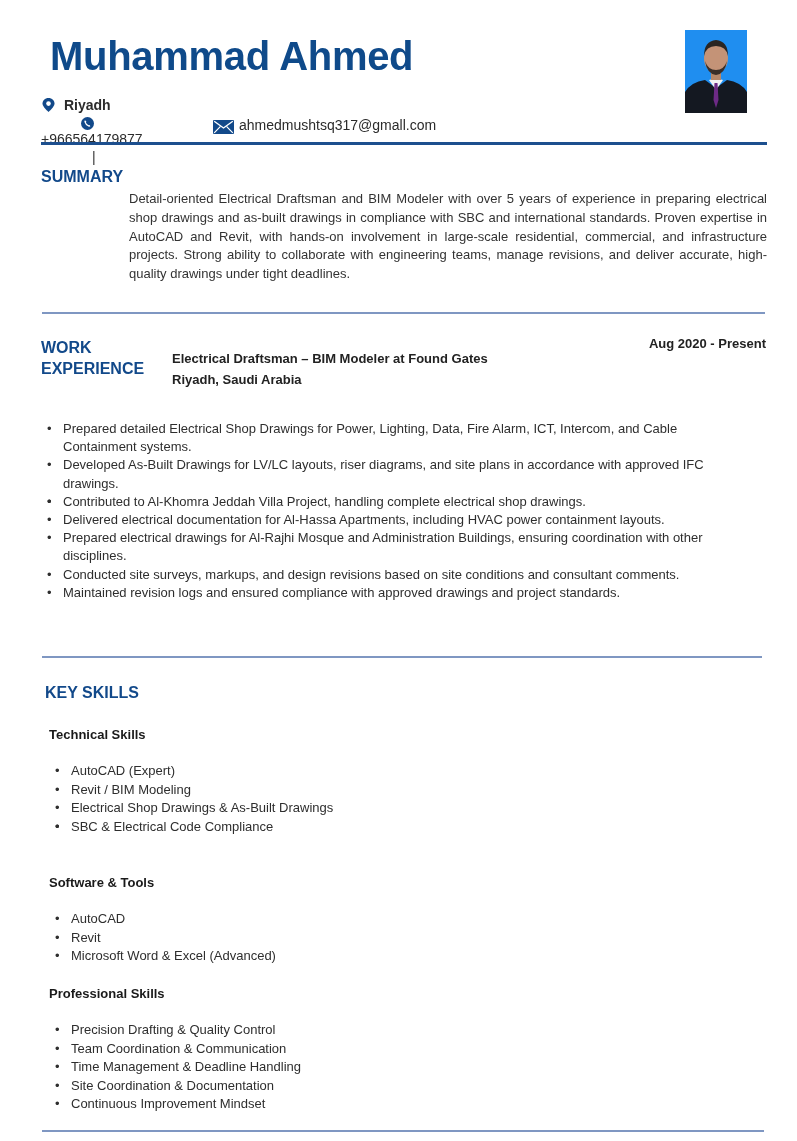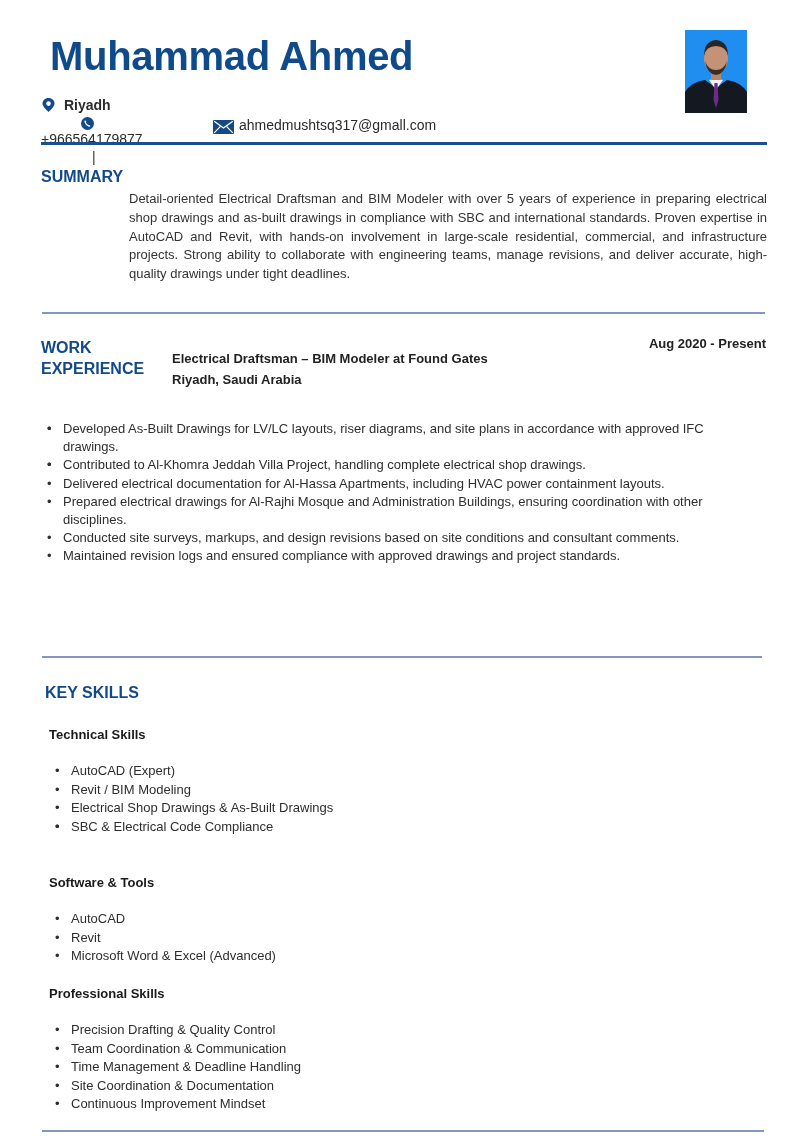--- a/index.html
+++ b/index.html
@@ -237,21 +237,21 @@
 <div class="rule" style="top:312px; width:723px;"></div>
 
 <h2 class="section-title work-title">
   <span>WORK</span><br>
   <span>EXPERIENCE</span>
 </h2>
 <p class="job-title">Electrical Draftsman – BIM Modeler at Found Gates Riyadh, Saudi Arabia</p>
 <div class="job-date">Aug 2020 - Present</div>
 
 <ul class="bullets work-bullets">
-  <li><span class="dot">•</span></li>
+  <li><span class="dot">•</span><span>Prepared detailed Electrical Shop Drawings for Power, Lighting, Data, Fire Alarm, ICT, Intercom, and Cable Containment systems.</span></li>
   <li><span class="dot">•</span><span>Developed As-Built Drawings for LV/LC layouts, riser diagrams, and site plans in accordance with approved IFC drawings.</span></li>
   <li><span class="dot">•</span></li>
   <li><span class="dot">•</span><span>Contributed to Al-Khomra Jeddah Villa Project, handling complete electrical shop drawings.</span></li>
   <li><span class="dot">•</span><span>Delivered electrical documentation for Al-Hassa Apartments, including HVAC power containment layouts.</span></li>
   <li><span class="dot">•</span><span>Prepared electrical drawings for Al-Rajhi Mosque and Administration Buildings, ensuring coordination with other disciplines.</span></li>
   <li><span class="dot">•</span><span>Conducted site surveys, markups, and design revisions based on site conditions and consultant comments.</span></li>
   <li><span class="dot">•</span><span>Maintained revision logs and ensured compliance with approved drawings and project standards.</span></li>
 </ul>
 
 <div class="rule" style="top:656px; width:720px;"></div>

